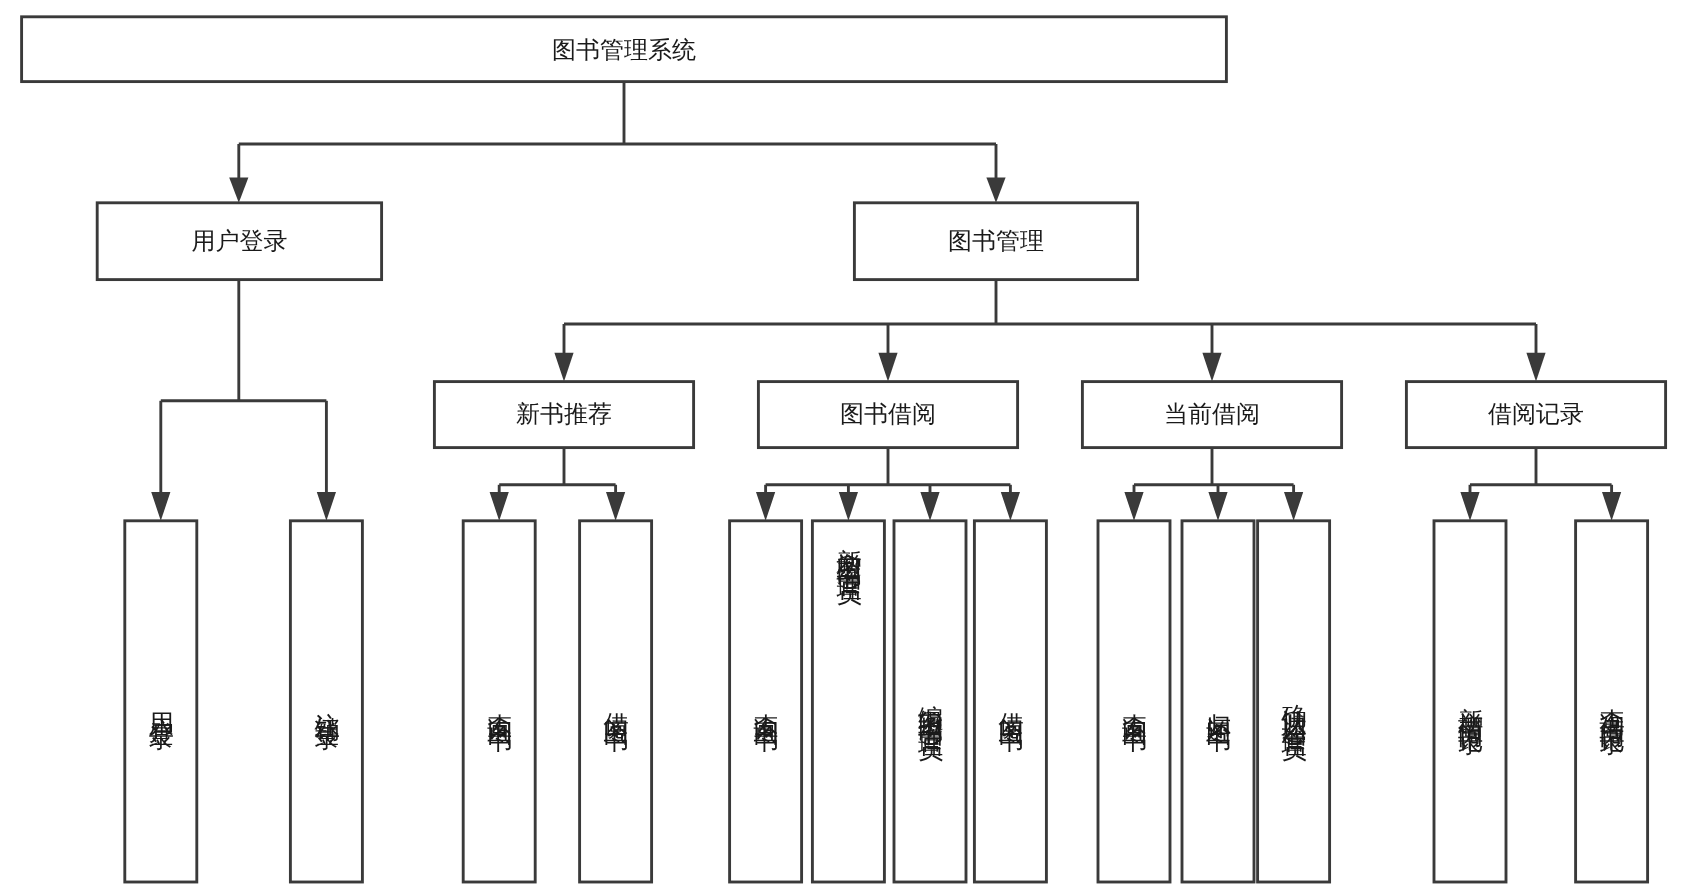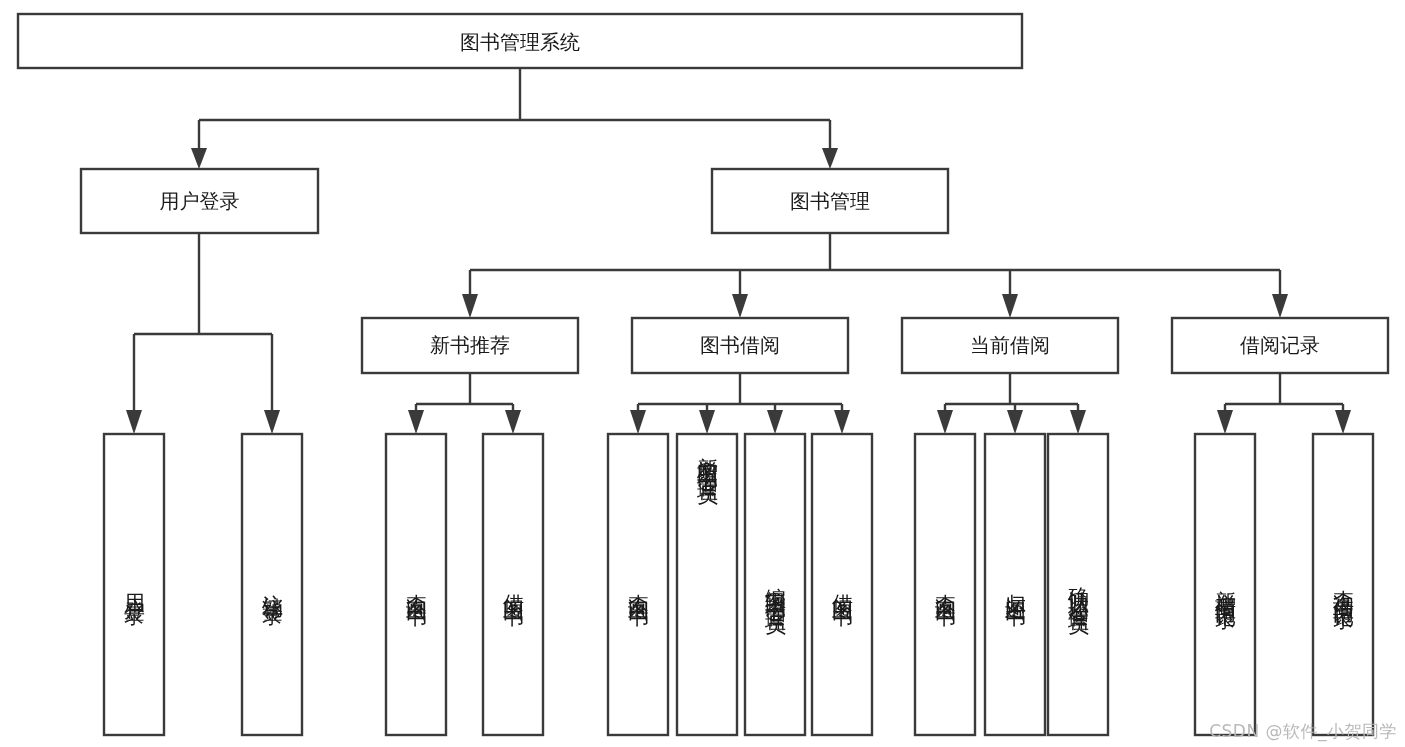--- a/index.html
+++ b/index.html
@@ -200,14 +200,13 @@
   <div class="vlabel" style="left: 608px; top: 434px; width: 60px; height: 301px; display: flex; align-items: center; justify-content: center;">查询图书</div>
   <div class="vlabel" style="left: 677px; top: 440px; width: 60px; height: 295px; justify-content: flex-start; display: flex; align-items: center;">新增图书（管理员）</div>
   <div class="vlabel" style="left: 745px; top: 440px; width: 60px; height: 295px; display: flex; align-items: center; justify-content: center;">编辑图书（管理员）</div>
   <div class="vlabel" style="left: 812px; top: 434px; width: 60px; height: 301px; display: flex; align-items: center; justify-content: center;">借阅图书</div>
   <div class="vlabel" style="left: 915px; top: 434px; width: 60px; height: 301px; display: flex; align-items: center; justify-content: center;">查询图书</div>
   <div class="vlabel" style="left: 985px; top: 434px; width: 60px; height: 301px; display: flex; align-items: center; justify-content: center;">归还图书</div>
   <div class="vlabel" style="left: 1048px; top: 440px; width: 60px; height: 295px; display: flex; align-items: center; justify-content: center;">确认归还（管理员）</div>
   <div class="vlabel" style="left: 1195px; top: 434px; width: 60px; height: 301px; display: flex; align-items: center; justify-content: center;">新增借阅记录</div>
   <div class="vlabel" style="left: 1313px; top: 434px; width: 60px; height: 301px; display: flex; align-items: center; justify-content: center;">查询借阅记录</div>
 
-  <div class="watermark">CSDN @软件_小贺同学</div>
 </div>
 
 </body></html>

